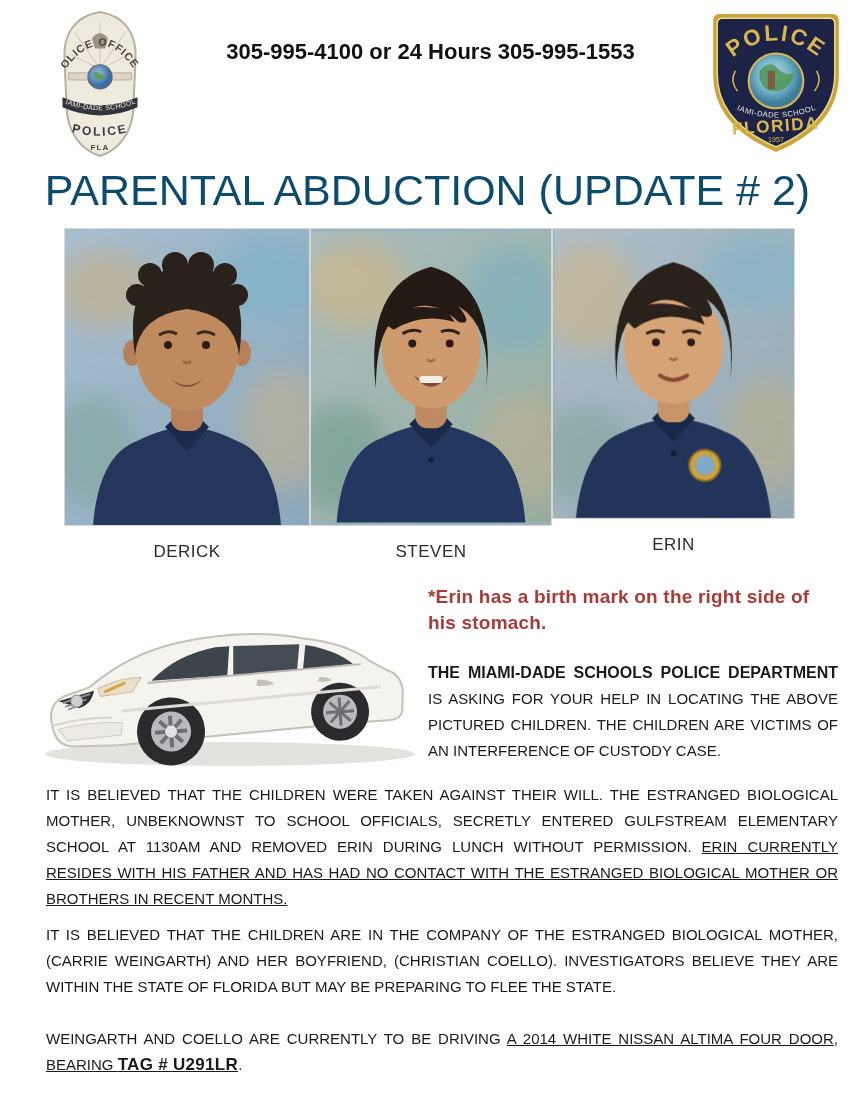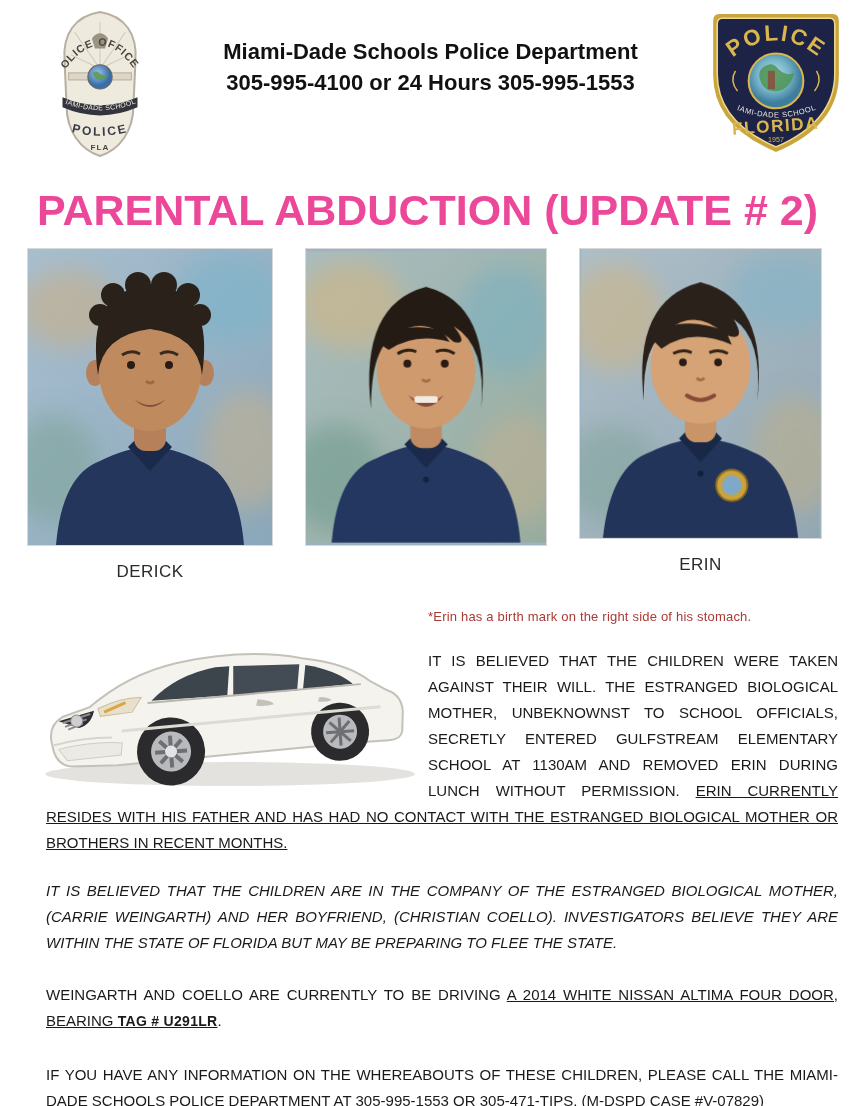--- a/index.html
+++ b/index.html
@@ -11,40 +11,40 @@
   }
   
   .hdr { display:flex; align-items:flex-start; padding:8px 6px 0 44px; }
   .hdr-badge { flex:0 0 auto; }
   .hdr-center { flex:1 1 auto; text-align:center; padding-top:28px; }
   .hdr-center .l { font-weight:bold; font-size:22px; line-height:31px; color:#111; }
   .hdr-center sup { font-size:13px; vertical-align:super; }
   .hdr-patch { flex:0 0 auto; margin-right:2px; }
   
   .big-title {
-    text-align:center; font-size:43px; font-weight:700; letter-spacing:0px;
-    color:#ec4899; margin-top:22px; line-height:48px; white-space:nowrap;
+    text-align:center; font-size:43px; font-weight:400; letter-spacing:0px;
+    color:#0c4a6e; margin-top:2px; line-height:48px; white-space:nowrap;
   }
   
-  .photo-row { display:flex; justify-content:flex-end; margin:14px 33px 0 37px; align-items:flex-start;gap:32px; }
+  .photo-row { display:flex; justify-content:center; margin:14px 33px 0 37px; align-items:flex-start; }
   .photo-card { text-align:center; }
   .photo-frame { border:1px solid #d8d8d8; background:#9db4c4; line-height:0; }
   .photo-card figcaption { margin-top:16px; font-size:17px; letter-spacing:0.5px; color:#2b2b2b; }
   
   .doc-body { margin:22px 17px 0 46px; font-size:15px; line-height:26px; text-align:justify; }
   .car-float { float:left; width:400px; height:188px; margin:2px 8px 6px -26px; line-height:0; }
-  .red-note { color:#a93a35; font-weight:normal; text-align:left; font-size:13px; letter-spacing:0.2px;margin-top:13px; }
+  .red-note { color:#a93a35; font-weight:bold; text-align:left; font-size:19px; letter-spacing:0.2px;margin-top:13px; }
   .p1 { margin-top:24px; }
   .p1 b { font-size:16px; }
   .p2 { margin-top:18px; }
-  .p3 { margin-top:22px;font-style:italic; }
+  .p3 { margin-top:10px; }
   .p4 { margin-top:26px; }
   .p5 { margin-top:28px; }
   .u  { text-decoration:underline; }
-  .tag { font-size:14px; font-weight:bold; text-decoration:underline; letter-spacing:0.3px; }
+  .tag { font-size:17px; font-weight:bold; text-decoration:underline; letter-spacing:0.3px; }
   .clear { clear:both; }
 </style>
 </head>
 <body>
 
 <div class="page">
 
   <div class="hdr">
 
     <div class="hdr-badge">
@@ -78,21 +78,20 @@
         </text>
         <path id="arcPolL" d="M26,122 Q55,130 84,122" fill="none"></path>
         <text font-size="12" font-weight="bold" fill="#3a3a46" letter-spacing="2" font-family="Liberation Sans, sans-serif">
           <textPath href="#arcPolL" startOffset="50%" text-anchor="middle">POLICE</textPath>
         </text>
         <text x="55" y="140" font-size="8" font-weight="bold" fill="#4a463c" text-anchor="middle" letter-spacing="1" font-family="Liberation Sans, sans-serif">FLA</text>
       </svg>
     </div>
 
     <div class="hdr-center">
-      <div class="l">Miami-Dade Schools Police Department</div>
       <div class="l">305-995-4100 or 24 Hours 305-995-1553</div>
     </div>
 
     <div class="hdr-patch">
       <svg width="142" height="150" viewBox="0 0 140 148">
         <defs>
           <radialGradient id="pseal" cx="45%" cy="40%">
               <stop offset="0%" stop-color="#bfe0ea"></stop>
               <stop offset="60%" stop-color="#74b3c8"></stop>
               <stop offset="100%" stop-color="#3f7d9c"></stop>
@@ -197,20 +196,21 @@
           <path d="M72,92 Q96,70 138,80 L146,92 Q112,82 84,100 Z" fill="#241b15"></path>
           <circle cx="103" cy="114" r="4" fill="#2a1c14"></circle>
             <circle cx="141" cy="114" r="4" fill="#2a1c14"></circle>
           <path d="M93,104 q10,-6 19,-2" stroke="#2e2014" stroke-width="3" fill="none"></path>
           <path d="M132,102 q10,-4 19,2" stroke="#2e2014" stroke-width="3" fill="none"></path>
           <path d="M118,130 q4,4 8,0" stroke="#a3713f" stroke-width="3" fill="none"></path>
           <path d="M104,146 q18,14 36,0 q-9,12 -18,12 q-9,0 -18,-12 Z" fill="#8a4a3a"></path>
           <rect x="110" y="147" width="24" height="7" rx="3" fill="#f2ece2"></rect>
         </svg>
       </div>
+      <figcaption>STEVEN</figcaption>
     </figure>
 
     <figure class="photo-card" style="">
       <div class="photo-frame">
         <svg width="241" height="289" viewBox="0 0 244 296">
           <defs>
             <filter id="blur3">
                 <feGaussianBlur stdDeviation="12"></feGaussianBlur>
               </filter>
             <linearGradient id="bg3" x1="0" y1="0" x2="1" y2="1">
@@ -284,20 +284,21 @@
           </g>
           <path d="M238,96 q14,2 16,6 q-10,2 -18,0 Z" fill="#c4c1b8"></path>
           <path d="M300,98 q10,1 12,4 q-8,2 -14,0 Z" fill="#c4c1b8"></path>
           <path d="M100,118 L360,112" stroke="#dddbd3" stroke-width="3" fill="none"></path>
         </g>
       </svg>
     </div>
 
     <div class="red-note">*Erin has a birth mark on the right side of his stomach.</div>
 
+    <p class="p1"><b>THE MIAMI-DADE SCHOOLS POLICE DEPARTMENT</b><span> IS ASKING FOR YOUR HELP IN LOCATING THE ABOVE PICTURED CHILDREN. THE CHILDREN ARE VICTIMS OF AN INTERFERENCE OF CUSTODY CASE.</span></p>
 
     <p class="p2"><span>IT IS BELIEVED THAT THE CHILDREN WERE TAKEN AGAINST THEIR WILL. THE ESTRANGED BIOLOGICAL MOTHER, UNBEKNOWNST TO SCHOOL OFFICIALS, SECRETLY ENTERED GULFSTREAM ELEMENTARY SCHOOL AT 1130AM AND REMOVED ERIN DURING LUNCH WITHOUT PERMISSION. </span><span class="u">ERIN CURRENTLY RESIDES WITH HIS FATHER AND HAS HAD NO CONTACT WITH THE ESTRANGED BIOLOGICAL MOTHER OR BROTHERS IN RECENT MONTHS.</span></p>
 
     <div class="clear"></div>
 
     <p class="p3"><span>IT IS BELIEVED THAT THE CHILDREN ARE IN THE COMPANY OF THE ESTRANGED BIOLOGICAL MOTHER, (CARRIE WEINGARTH) AND HER BOYFRIEND, (CHRISTIAN COELLO).  INVESTIGATORS BELIEVE THEY ARE WITHIN THE STATE OF FLORIDA BUT MAY BE PREPARING TO FLEE THE STATE.</span></p>
 
     <p class="p4"><span>WEINGARTH AND COELLO ARE CURRENTLY TO BE DRIVING </span><span class="u">A 2014 WHITE NISSAN ALTIMA FOUR DOOR, BEARING </span><span class="tag">TAG # U291LR</span><span>.</span></p>
 
     <p class="p5"><span>IF YOU HAVE ANY INFORMATION ON THE WHEREABOUTS OF THESE CHILDREN, PLEASE CALL THE MIAMI-DADE SCHOOLS POLICE DEPARTMENT AT 305-995-1553 OR 305-471-TIPS. (M-DSPD CASE #V-07829)</span></p>

